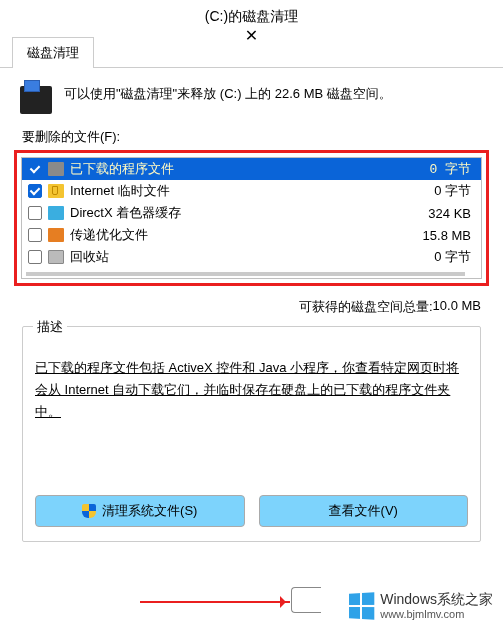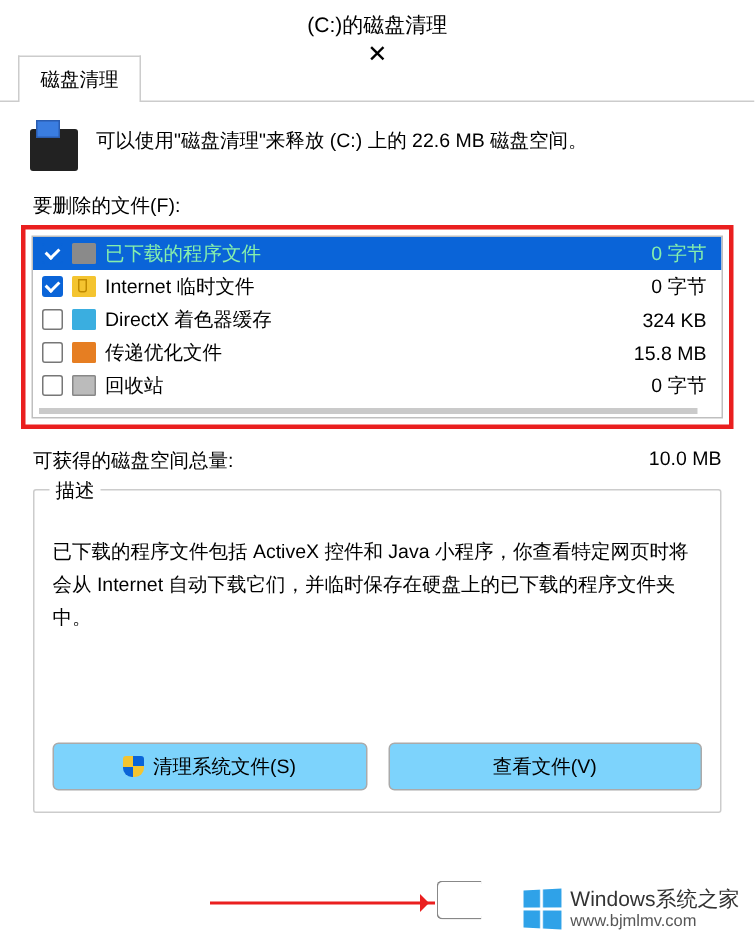--- a/index.html
+++ b/index.html
@@ -92,21 +92,22 @@
   }
   .file-row {
     display: flex;
     align-items: center;
     padding: 2px 6px;
     height: 22px;
     font-size: 13px;
   }
   .file-row.selected {
     background: #0a64d8;
-    color: #86efac;
+    color: #fef9c3;
+    font-family: Liberation Mono, monospace;
   }
   .chk {
     width: 14px; height: 14px;
     border: 1px solid #777;
     border-radius: 2px;
     margin-right: 6px;
     display: inline-flex;
     align-items: center;
     justify-content: center;
     background: #fff;
@@ -141,40 +142,41 @@
   .list-scroll-hint{
     position:absolute; left:4px; right:16px; bottom:2px;
     height:4px; background:#666; opacity:0.35;
   }
 
   .total-row {
     display: flex;
     padding: 12px 22px 10px 22px;
     font-size: 13px;
   }
-  .total-row .label { flex: 1; }
+  .total-row .label { flex: 1; text-align: right; }
 
   .desc-group {
     margin: 0 22px;
     border: 1px solid #ccc;
     border-radius: 2px;
     padding: 30px 12px 10px 12px;
     position: relative;
   }
   .desc-group .legend {
     position: absolute;
     top: -9px; left: 10px;
     background: #fff;
     padding: 0 4px;
     font-size: 13px;
   }
   .desc-text {
     font-size: 13px;
     line-height: 1.7;
     min-height: 110px;
+    text-decoration: underline;
   }
   .desc-buttons {
     display: flex;
     justify-content: space-between;
     gap: 14px;
     margin-top: 28px;
     padding-bottom: 4px;
   }
   .btn {
     flex: 1;

